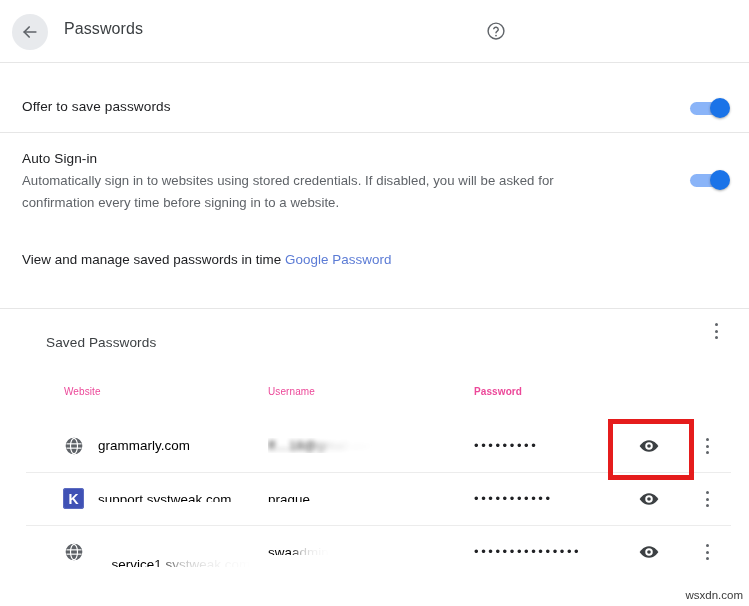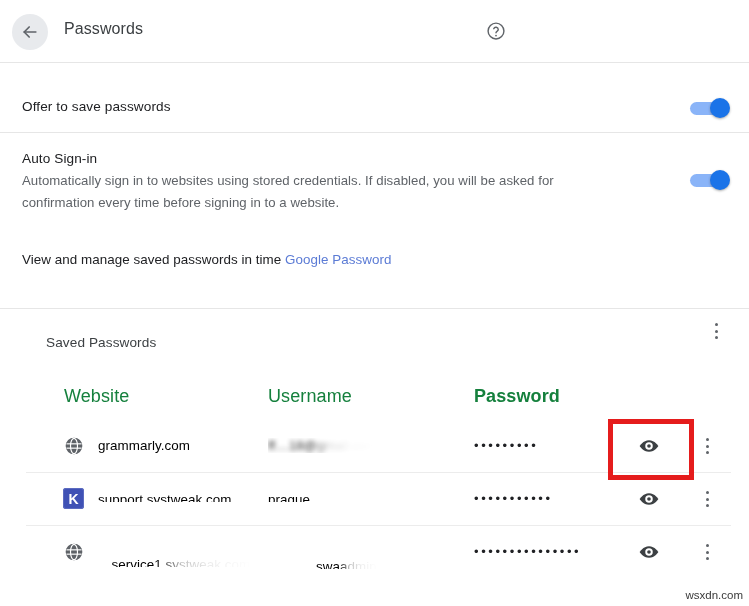--- a/index.html
+++ b/index.html
@@ -97,21 +97,21 @@
     width: 16px; height: 18px; cursor: pointer;
     display:flex; flex-direction: column; align-items:center; justify-content: space-between;
     padding: 1px 0;
   }
   .kebab i { display:block; width: 3px; height: 3px; border-radius: 50%; background: #5f6368; }
   .section-kebab { position: absolute; left: 708px; top: 322px; }
 
   
   .table { position: absolute; left: 0; top: 375px; width: 749px; }
   .col-head {
-    position: absolute; font-size: 18px; color: #15803d; letter-spacing: .1px;
+    position: absolute; font-size: 10px; color: #ec4899; letter-spacing: .1px;
   }
   .ch-website  { left: 64px;  top: 11px; }
   .ch-username { left: 268px; top: 11px; }
   .ch-password { left: 474px; top: 11px; font-weight: bold; }
 
   .row {
     position: absolute; left: 0; width: 749px; height: 53px;
   }
   .row-sep {
     position: absolute; left: 26px; top: 52px; width: 705px; height: 1px;
@@ -297,21 +297,21 @@
           <circle cx="12" cy="12" r="9.2" fill="#5f6368" stroke="none"></circle>
           <circle cx="12" cy="12" r="9.2" stroke="#5f6368"></circle>
           <ellipse cx="12" cy="12" rx="4.2" ry="9.2" stroke="#ffffff" stroke-width="1.4"></ellipse>
           <line x1="2.9" y1="9.4" x2="21.1" y2="9.4" stroke="#ffffff" stroke-width="1.4"></line>
           <line x1="2.9" y1="14.6" x2="21.1" y2="14.6" stroke="#ffffff" stroke-width="1.4"></line>
         </svg>
       </div>
       <div class="cell c-website" style="top:30px;">
         <span class="clip-bottom fade-mask">…service1.systweak.com</span>
       </div>
-      <div class="cell c-username" style="top:32px;margin-left:48px;">
+      <div class="cell c-username" style="top:18px;">
         <span class="clip-bottom fade-mask">swaadmin</span>
       </div>
       <div class="dots">•••••••••••••••</div>
       <div class="eye">
         <svg width="22" height="22" viewBox="0 0 24 24" fill="none">
           <path d="M1.8 12S5.6 5.6 12 5.6 22.2 12 22.2 12 18.4 18.4 12 18.4 1.8 12 1.8 12z" fill="#3c4043"></path>
           <circle cx="12" cy="12" r="4.1" fill="#ffffff"></circle>
           <circle cx="12" cy="12" r="2.0" fill="#3c4043"></circle>
         </svg>
       </div>

